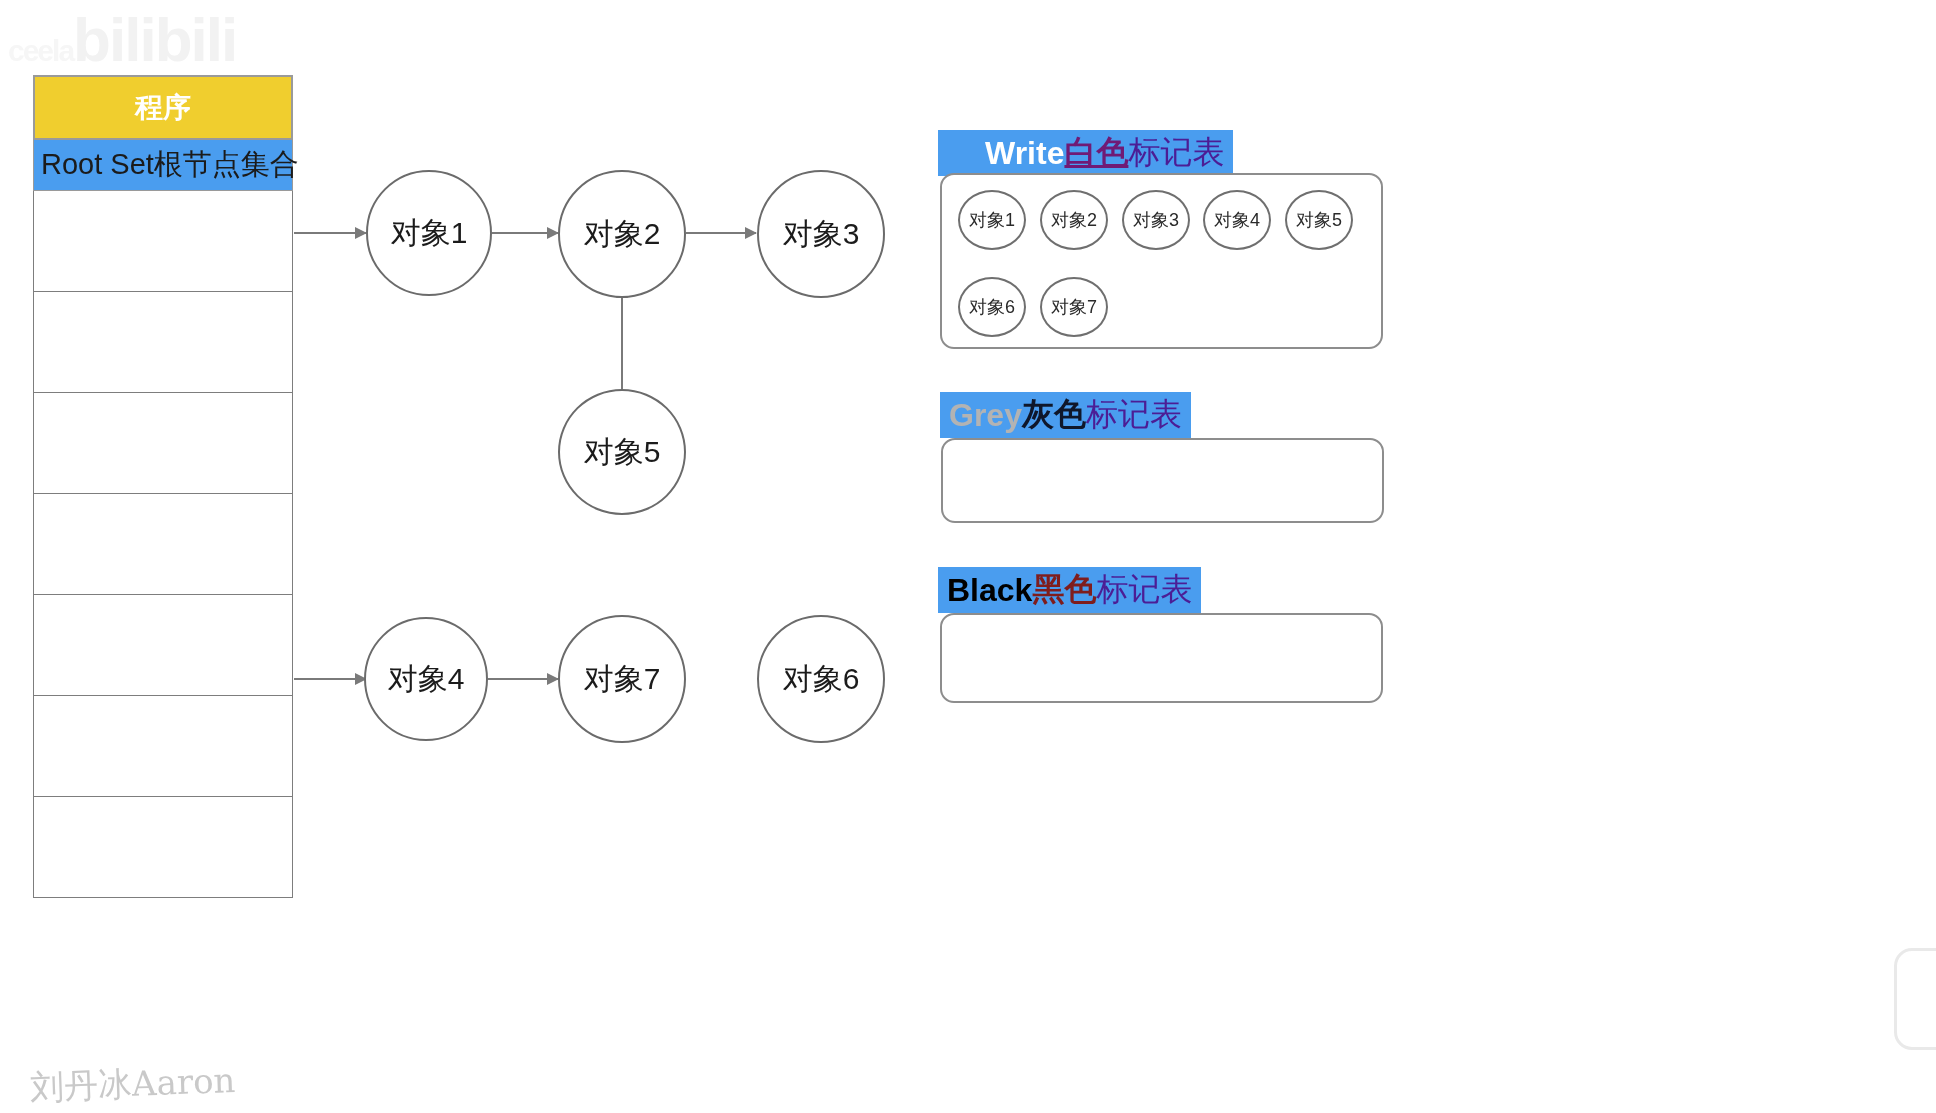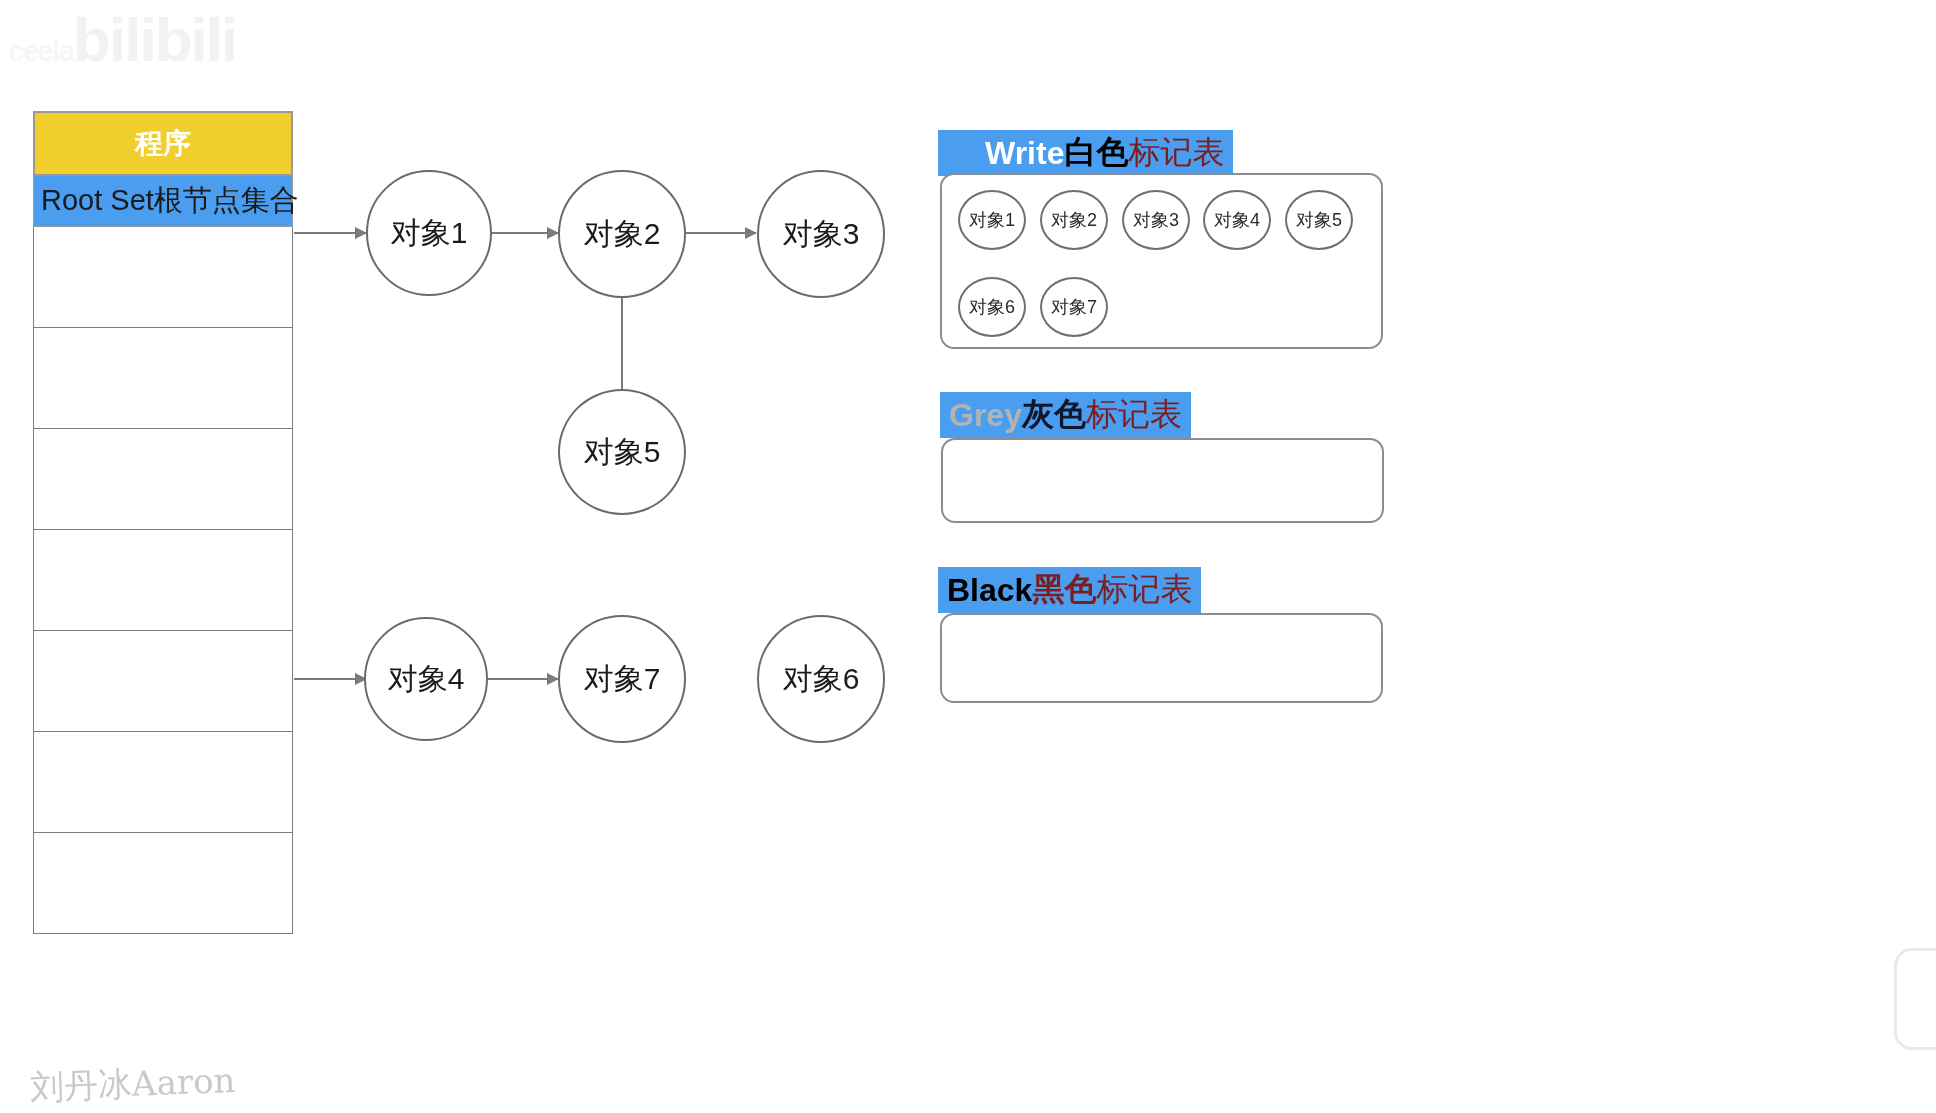--- a/index.html
+++ b/index.html
@@ -20,21 +20,21 @@
     position:absolute;left:30px;top:1060px;width:300px;height:50px;
     font-size:34px;color:#c9c9c9;font-family:"DejaVu Serif",serif;
     white-space:nowrap;user-select:none;transform:rotate(-2deg);
   }
   .corner-shape{
     position:absolute;right:-18px;top:948px;width:54px;height:96px;
     border:3px solid #e9e9e9;border-radius:18px;background:#fff;
   }
 
   
-  .rootset{position:absolute;left:33px;top:75px;width:260px;margin-top:36px;}
+  .rootset{position:absolute;left:33px;top:75px;width:260px;}
   .prog-head{
     height:65px;background:#F0CE2E;border:2px solid #9a9a9a;
     box-sizing:border-box;color:#ffffff;font-size:28px;font-weight:bold;
     display:flex;align-items:center;justify-content:center;
   }
   .rs-head{
     height:51px;background:#4A9DEF;border:1px solid #9a9a9a;border-top:none;
     box-sizing:border-box;color:#1b1b1b;font-size:29px;
     display:flex;align-items:center;padding-left:7px;white-space:nowrap;
   }
@@ -65,23 +65,23 @@
   }
 
   
   .mark-head{
     position:absolute;background:#4A9DEF;height:46px;
     display:flex;align-items:center;padding:0 9px;box-sizing:border-box;
     font-size:32px;white-space:nowrap;
   }
   .mark-head .en{font-weight:bold;}
   .mark-head .cn-em{font-weight:bold;}
-  .mark-head .cn-rest{color:#7f1d1d;font-weight:normal;}
+  .mark-head .cn-rest{color:#4c1d95;font-weight:normal;}
   .w-en{color:#ffffff;}
-  .w-cn{color:#000000;}
+  .w-cn{color:#701a75;text-decoration:underline;}
   .g-en{color:#b3b3b3;}
   .g-cn{color:#0f172a;}
   .b-en{color:#000000;}
   .b-cn{color:#7f1d1d;}
 
   .mark-box{
     position:absolute;border:2px solid #8d8d8d;border-radius:14px;
     background:#fff;box-sizing:border-box;
   }
   .chip{

